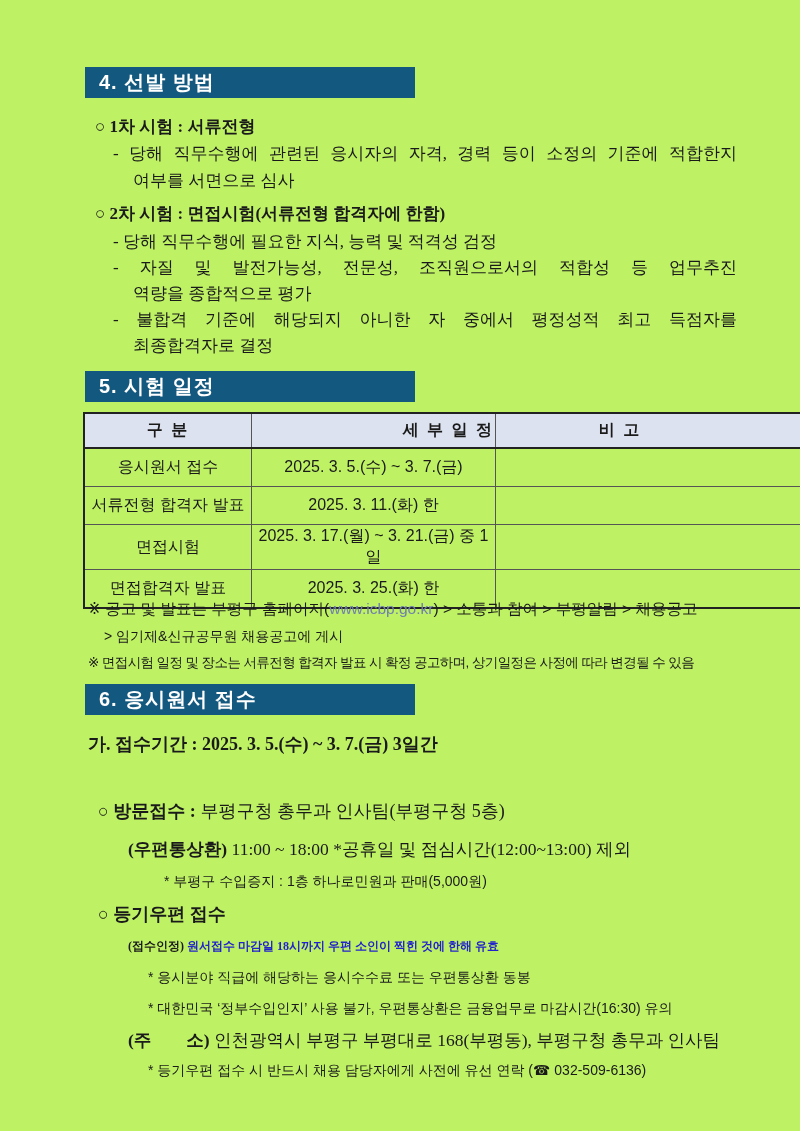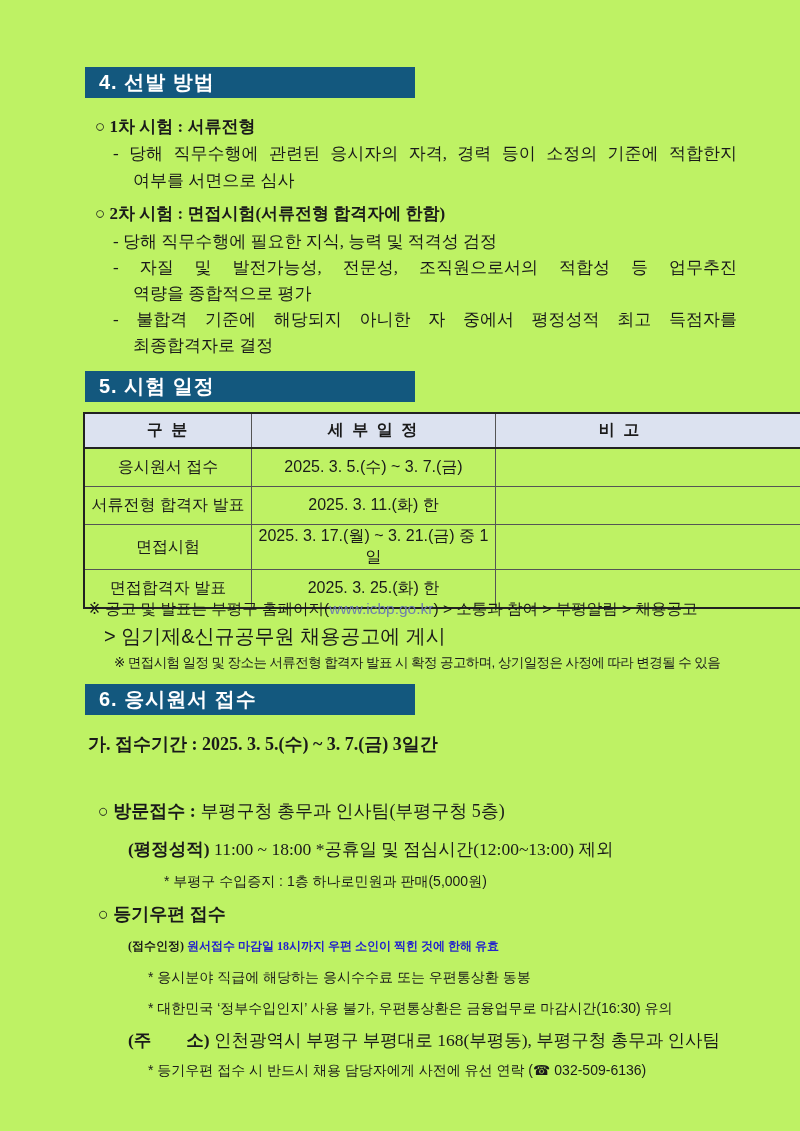--- a/index.html
+++ b/index.html
@@ -14,36 +14,36 @@
     font-family:"Liberation Sans","DejaVu Sans",sans-serif;
     font-weight:bold; font-size:20px; line-height:31px;
     padding-left:14px; box-sizing:border-box; letter-spacing:1px;
   }
   .line { position:absolute; font-size:17px; line-height:26px; white-space:nowrap; }
   .b { font-weight:bold; }
   .just { white-space:normal; text-align:justify; text-align-last:justify; }
   .big { font-size:18px; }
   .sans { font-family:"Liberation Sans","DejaVu Sans",sans-serif; }
   .small { font-size:14px; line-height:22px; }
-  .cond { font-size:13.5px; letter-spacing:-0.6px;margin-left:26px; }
+  .cond { font-size:13.5px; letter-spacing:-0.6px; }
   .blue { color:#2222cc; }
   .link { color:#6f7fae; text-decoration:none; }
   .sched-table {
     position:absolute; left:83px; top:412px; width:651px;
     border-collapse:collapse; border:2px solid #222222;
     font-family:"Liberation Sans","DejaVu Sans",sans-serif;
     font-size:16px; text-align:center; table-layout:fixed;
   }
   .sched-table th {
     background:#dce2f0; height:31px; font-weight:bold;
     border:1px solid #555555; border-bottom:2px solid #222222;
     letter-spacing:2px;
   }
   .sched-table td { height:35px; border:1px solid #555555;margin-left:24px; }
-  .col1 { width:164px; } .col2 { width:241px; } .col3 { width:246px; }
+  .col1 { width:164px; } .col2 { width:241px;text-align:right; } .col3 { width:246px; }
   .th-note { padding-right:120px; }
 </style>
 </head>
 <body>
 
 <div class="page">
 
   <div class="bar" style="top:67px">
     <span>4. 선발 방법</span>
   </div>
@@ -89,34 +89,34 @@
         <td>면접합격자 발표</td>
         <td>2025. 3. 25.(화) 한</td>
         <td></td>
       </tr>
     </tbody>
   </table>
 
   <div class="line sans" style="left:88px; top:596px; font-size:15.5px">
     <span>※ 공고 및 발표는 부평구 홈페이지(</span><a href="#" class="link">www.icbp.go.kr</a><span>) &gt; 소통과 참여 &gt; 부평알림 &gt; 채용공고</span>
   </div>
-  <div class="line sans" style="left:104px; top:623px; font-size:20px">&gt; 임기제&amp;신규공무원 채용공고에 게시</div>
+  <div class="line sans" style="left:104px; top:623px; font-size:14px">&gt; 임기제&amp;신규공무원 채용공고에 게시</div>
   <div class="line sans cond" style="left:88px; top:650px">※ 면접시험 일정 및 장소는 서류전형 합격자 발표 시 확정 공고하며, 상기일정은 사정에 따라 변경될 수 있음</div>
 
   <div class="bar" style="top:684px">
     <span>6. 응시원서 접수</span>
   </div>
   <div class="line b big" style="left:88px; top:731px">가. 접수기간 : 2025. 3. 5.(수) ~ 3. 7.(금) 3일간</div>
 
   <div class="line big" style="left:98px; top:798px">
     <span class="b">○ 방문접수 :</span>
     <span>부평구청 총무과 인사팀(부평구청 5층)</span>
   </div>
   <div class="line" style="left:128px; top:836px; font-size:17.5px">
-    <span class="b">(평정성적)</span>
+    <span class="b">(우편통상환)</span>
     <span>11:00 ~ 18:00 *공휴일 및 점심시간(12:00~13:00) 제외</span>
   </div>
   <div class="line sans small" style="left:164px; top:870px">* 부평구 수입증지 : 1층 하나로민원과 판매(5,000원)</div>
 
   <div class="line b big" style="left:98px; top:901px">○ 등기우편 접수</div>
   <div class="line" style="left:128px; top:933px; font-size:12px">
     <span class="b">(접수인정)</span>
     <span class="b blue">원서접수 마감일 18시까지 우편 소인이 찍힌 것에 한해 유효</span>
   </div>
   <div class="line sans small" style="left:148px; top:966px">* 응시분야 직급에 해당하는 응시수수료 또는 우편통상환 동봉</div>

